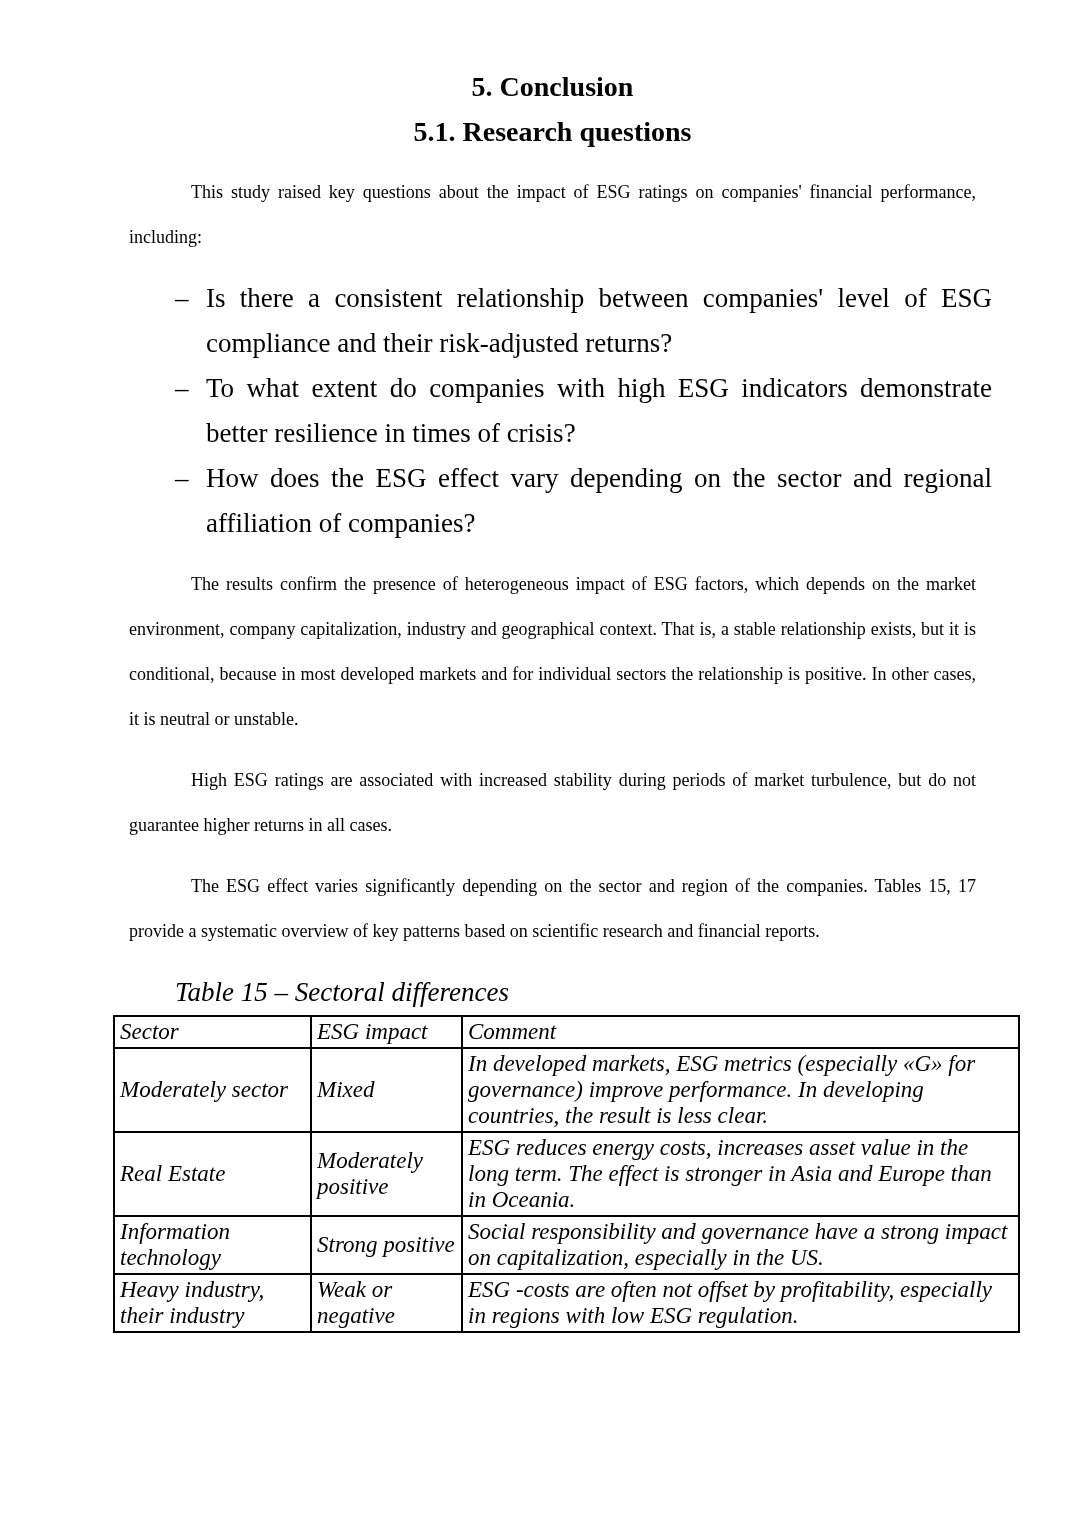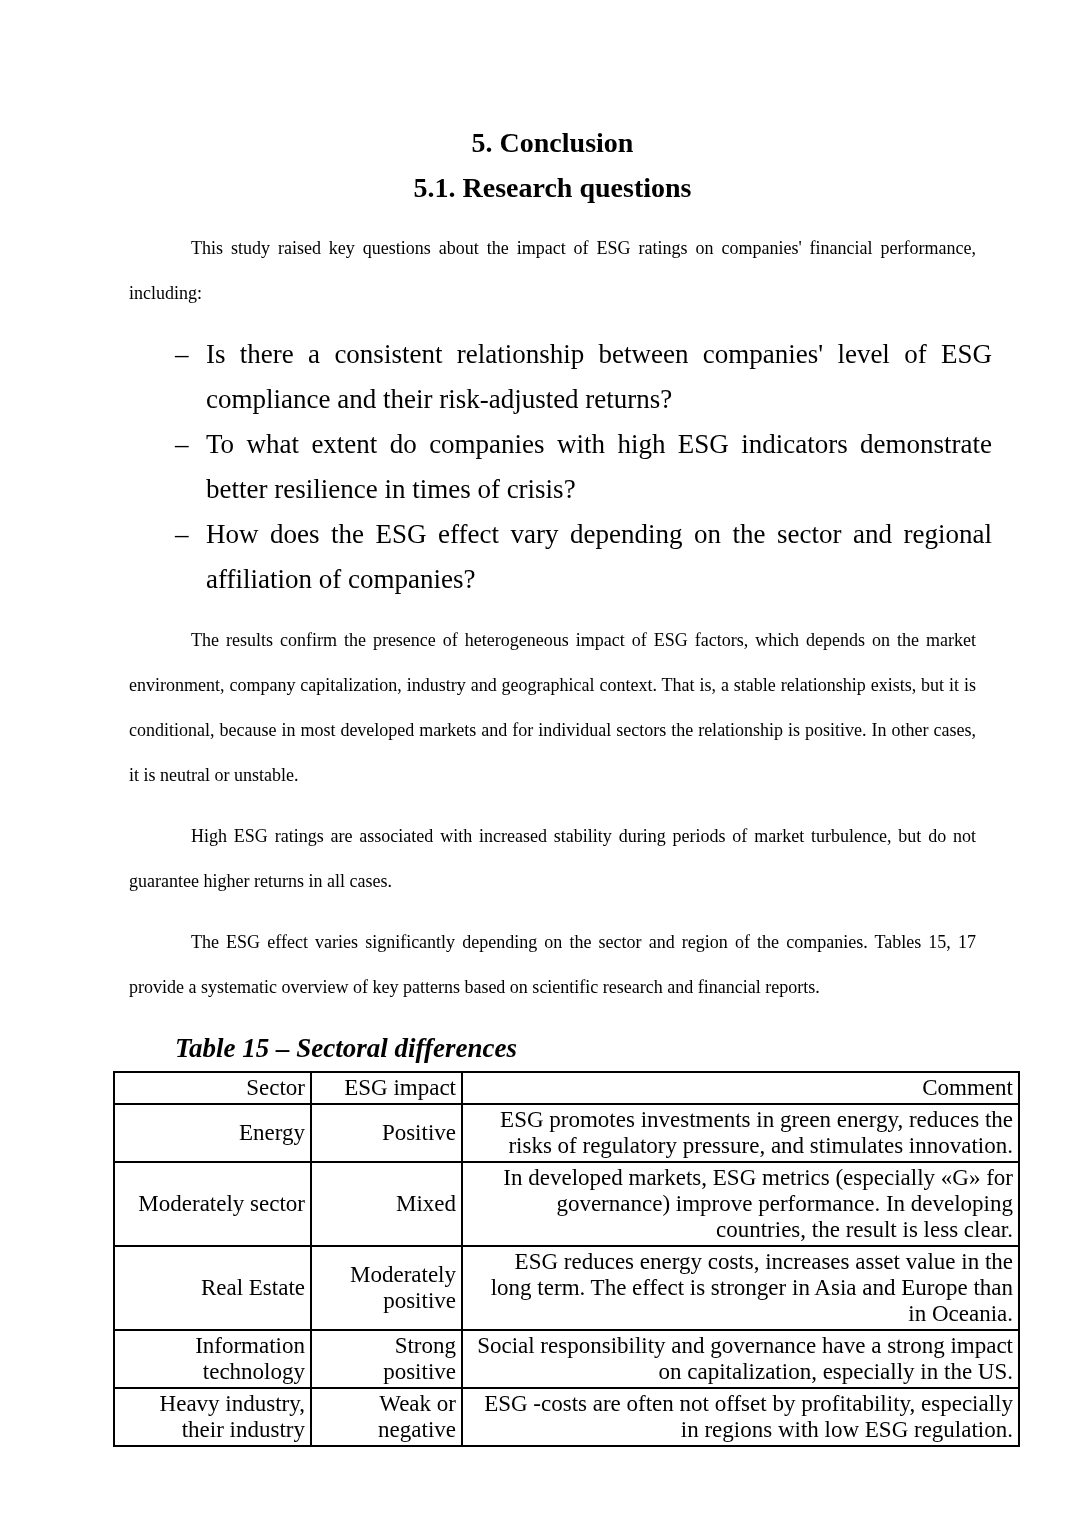--- a/index.html
+++ b/index.html
@@ -10,21 +10,21 @@
   body {
     width: 1084px;
     height: 1530px;
     overflow: hidden;
     color: #000000;
     font-family: "Liberation Serif", "DejaVu Serif", serif;
   }
   .content {
     box-sizing: border-box;
     width: 1056px;
-    padding: 120px 64px 0 113px;
+    padding: 64px 64px 0 113px;
   }
   .heading {
     font-size: 28px;
     line-height: 45px;
     font-weight: bold;
     text-align: center;
     margin: 0;
   }
   p.body-par {
     font-size: 18px;
@@ -51,36 +51,36 @@
     left: 0;
     top: 0;
   }
   .table-caption {
     font-size: 27px;
     line-height: 45px;
     font-style: italic;
     text-indent: 62px;
     margin: 0;
     text-align: left;
-    font-weight: bold;
   }
   table.data-table {
     border-collapse: collapse;
     table-layout: fixed;
     width: 907px;
     font-size: 23px;
   }
   table.data-table th,
   table.data-table td {
     border: 2px solid #000000;
     font-weight: normal;
-    text-align: right;
+    text-align: left;
     vertical-align: middle;
     line-height: 26px;
     padding: 2px 5px;
+    font-style: italic;
   }
   col.c-sector { width: 197px; }
   col.c-impact { width: 151px; }
   col.c-comment { width: auto; }
 </style>
 </head>
 <body>
 
 <div class="content">
 
@@ -112,25 +112,20 @@
     </colgroup>
     <thead>
       <tr>
         <th>Sector</th>
         <th>ESG impact</th>
         <th>Comment</th>
       </tr>
     </thead>
     <tbody>
         <tr>
-          <td>Energy</td>
-          <td>Positive</td>
-          <td>ESG promotes investments in green energy, reduces the risks of regulatory pressure, and stimulates innovation.</td>
-        </tr>
-        <tr>
           <td>Moderately sector</td>
           <td>Mixed</td>
           <td>In developed markets, ESG metrics (especially «G» for governance) improve performance. In developing countries, the result is less clear.</td>
         </tr>
         <tr>
           <td>Real Estate</td>
           <td>Moderately positive</td>
           <td>ESG reduces energy costs, increases asset value in the long term. The effect is stronger in Asia and Europe than in Oceania.</td>
         </tr>
         <tr>

